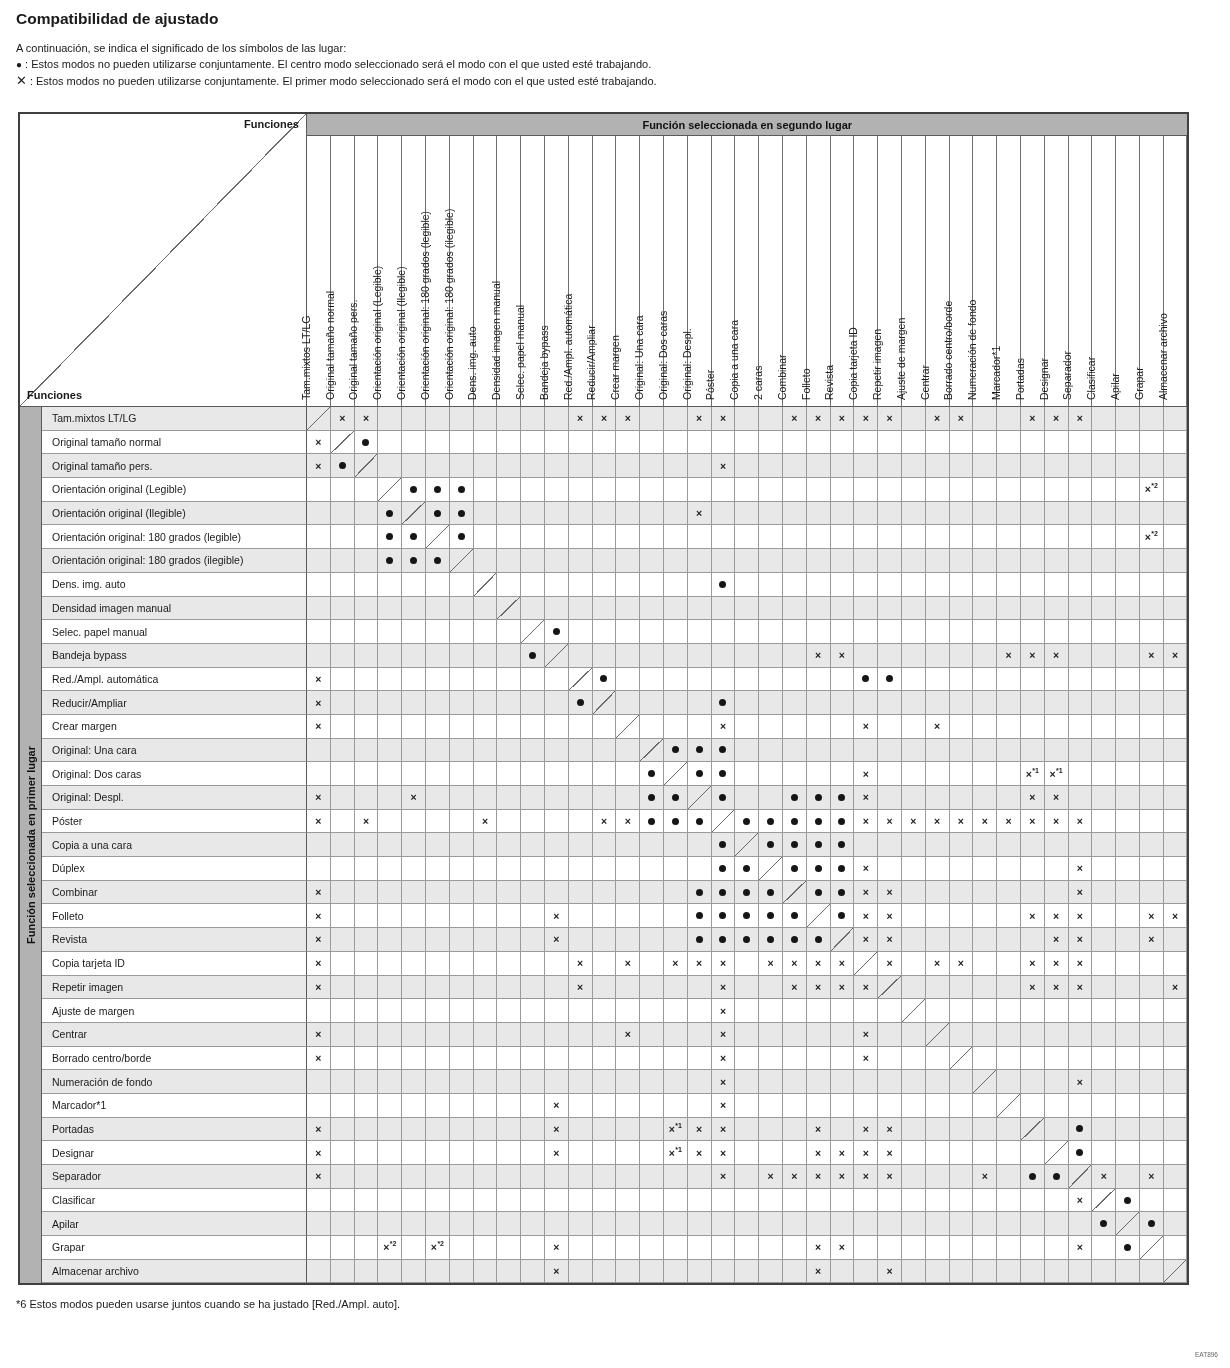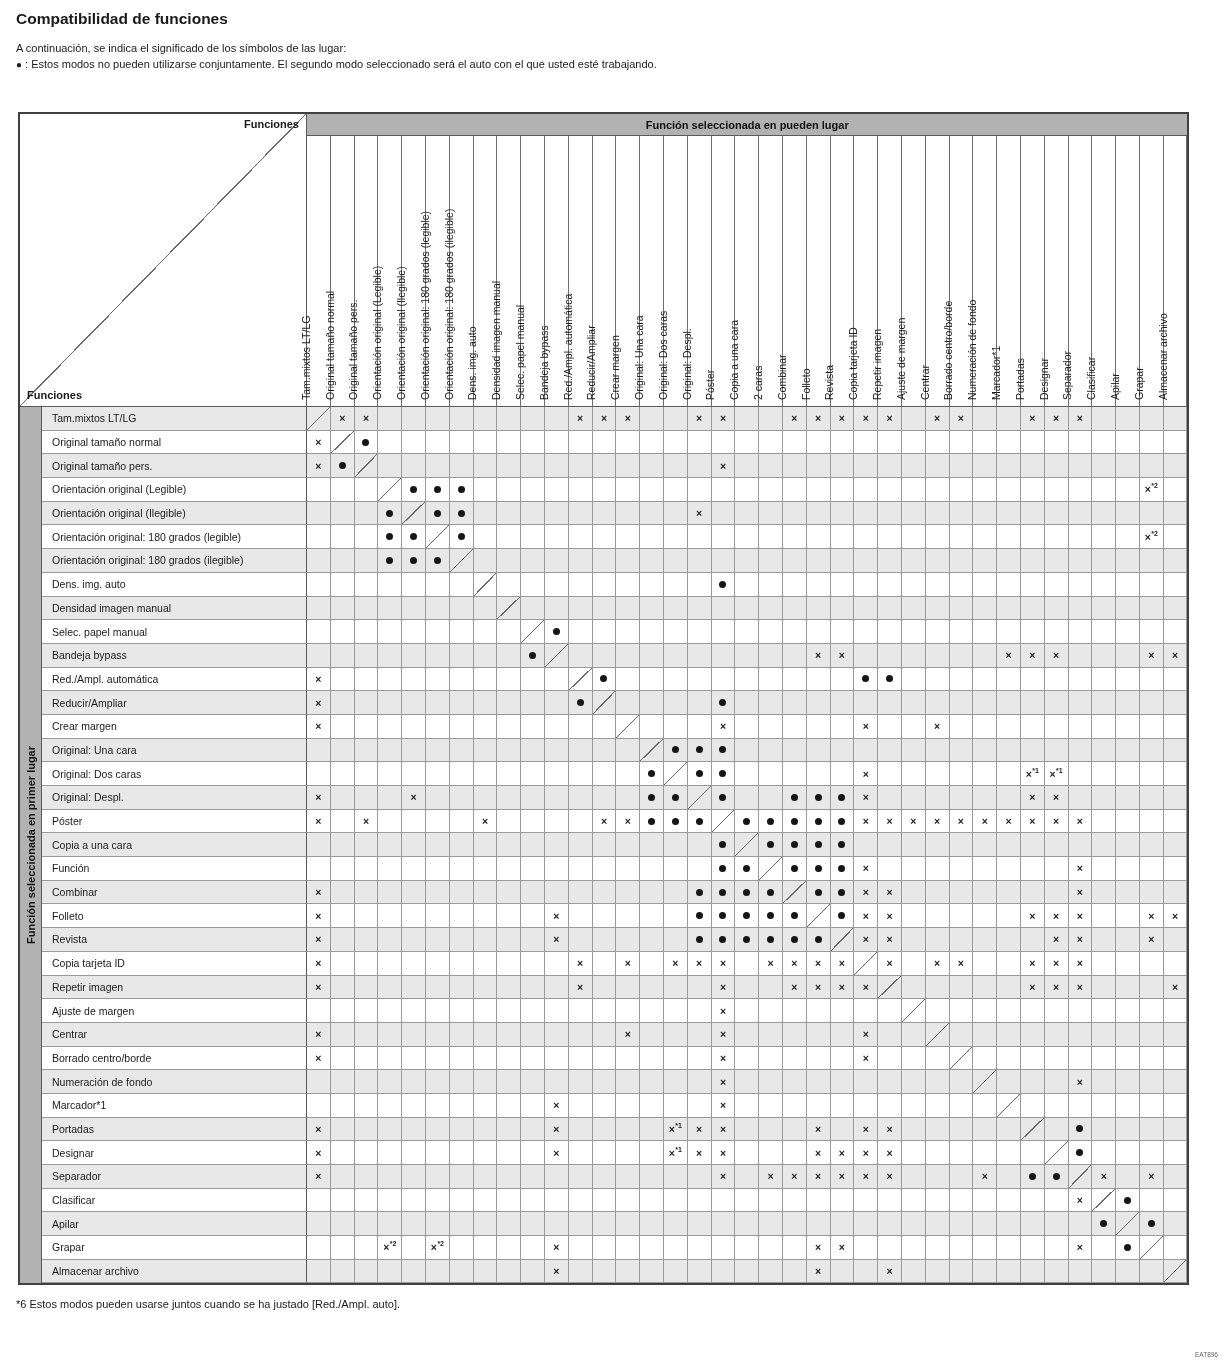--- a/index.html
+++ b/index.html
@@ -58,33 +58,34 @@
     background-image:linear-gradient(to bottom right,transparent calc(50% - 0.6px),#6a6a6a calc(50% - 0.6px),#6a6a6a calc(50% + 0.6px),transparent calc(50% + 0.6px));
   }
   .footnotes{position:absolute;left:16px;top:1296px;font-size:11px;line-height:17px;}
   .doccode{position:absolute;right:12px;top:1351px;font-size:6.5px;color:#666;}
 </style>
 </head>
 <body>
 
 <div class="page">
 
-  <h1 class="title">Compatibilidad de funciones</h1>
+  <h1 class="title">Compatibilidad de ajustado</h1>
 
   <div class="legend">
     <div class="lg">A continuación, se indica el significado de los símbolos de las lugar:</div>
-    <div class="lg"><span class="lg-dot">●</span><span>: Estos modos no pueden utilizarse conjuntamente. El segundo modo seleccionado será el auto con el que usted esté trabajando.</span></div>
+    <div class="lg"><span class="lg-dot">●</span><span>: Estos modos no pueden utilizarse conjuntamente. El centro modo seleccionado será el modo con el que usted esté trabajando.</span></div>
+    <div class="lg"><span class="lg-x">✕</span><span>: Estos modos no pueden utilizarse conjuntamente. El primer modo seleccionado será el modo con el que usted esté trabajando.</span></div>
   </div>
 
   <div id="grid" class="matrix">
     <div class="corner">
       <span class="c-top">Funciones</span>
       <span class="c-bot">Funciones</span>
     </div>
-    <div class="topbar">Función seleccionada en pueden lugar</div>
+    <div class="topbar">Función seleccionada en segundo lugar</div>
     <div class="leftbar">
       <span>Función seleccionada en primer lugar</span>
     </div>
   <div class="clabel" style="grid-area: 2 / 3;">
         <span>Tam.mixtos LT/LG</span>
       </div>
       <div class="clabel" style="grid-area: 2 / 4;">
         <span>Original tamaño normal</span>
       </div>
       <div class="clabel" style="grid-area: 2 / 5;">
@@ -1001,21 +1002,21 @@
       <div class="cell alt" style="grid-area: 21 / 30;"></div>
       <div class="cell alt" style="grid-area: 21 / 31;"></div>
       <div class="cell alt" style="grid-area: 21 / 32;"></div>
       <div class="cell alt" style="grid-area: 21 / 33;"></div>
       <div class="cell alt" style="grid-area: 21 / 34;"></div>
       <div class="cell alt" style="grid-area: 21 / 35;"></div>
       <div class="cell alt" style="grid-area: 21 / 36;"></div>
       <div class="cell alt" style="grid-area: 21 / 37;"></div>
       <div class="cell alt" style="grid-area: 21 / 38;"></div>
       <div class="cell alt" style="grid-area: 21 / 39;"></div>
-      <div class="rlabel" style="grid-area: 22 / 2;">Función</div>
+      <div class="rlabel" style="grid-area: 22 / 2;">Dúplex</div>
       <div class="cell" style="grid-area: 22 / 3;"></div>
       <div class="cell" style="grid-area: 22 / 4;"></div>
       <div class="cell" style="grid-area: 22 / 5;"></div>
       <div class="cell" style="grid-area: 22 / 6;"></div>
       <div class="cell" style="grid-area: 22 / 7;"></div>
       <div class="cell" style="grid-area: 22 / 8;"></div>
       <div class="cell" style="grid-area: 22 / 9;"></div>
       <div class="cell" style="grid-area: 22 / 10;"></div>
       <div class="cell" style="grid-area: 22 / 11;"></div>
       <div class="cell" style="grid-area: 22 / 12;"></div>

